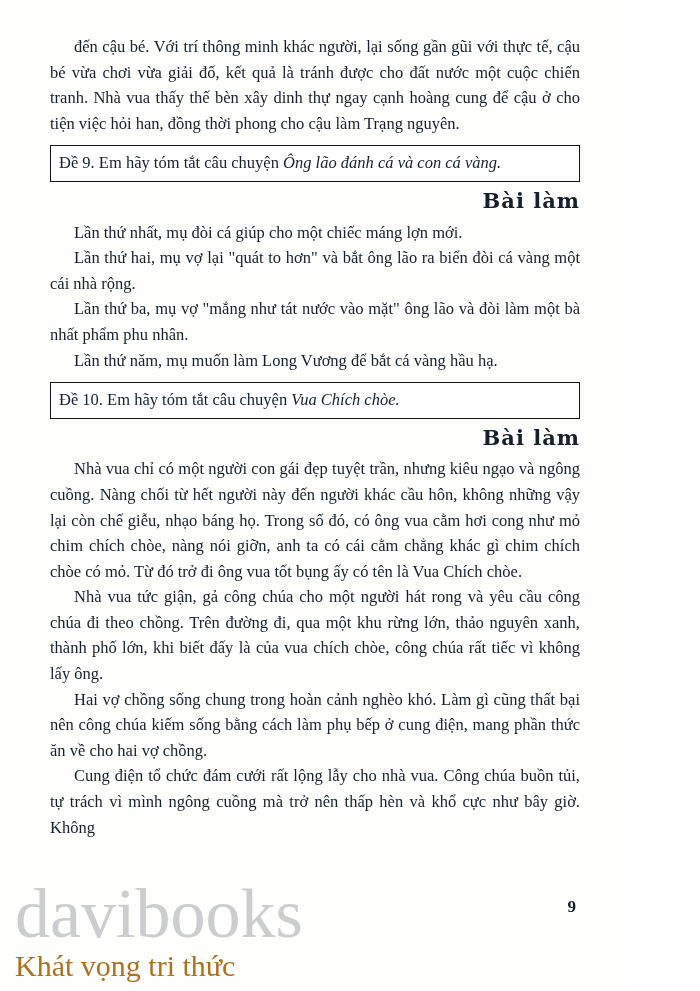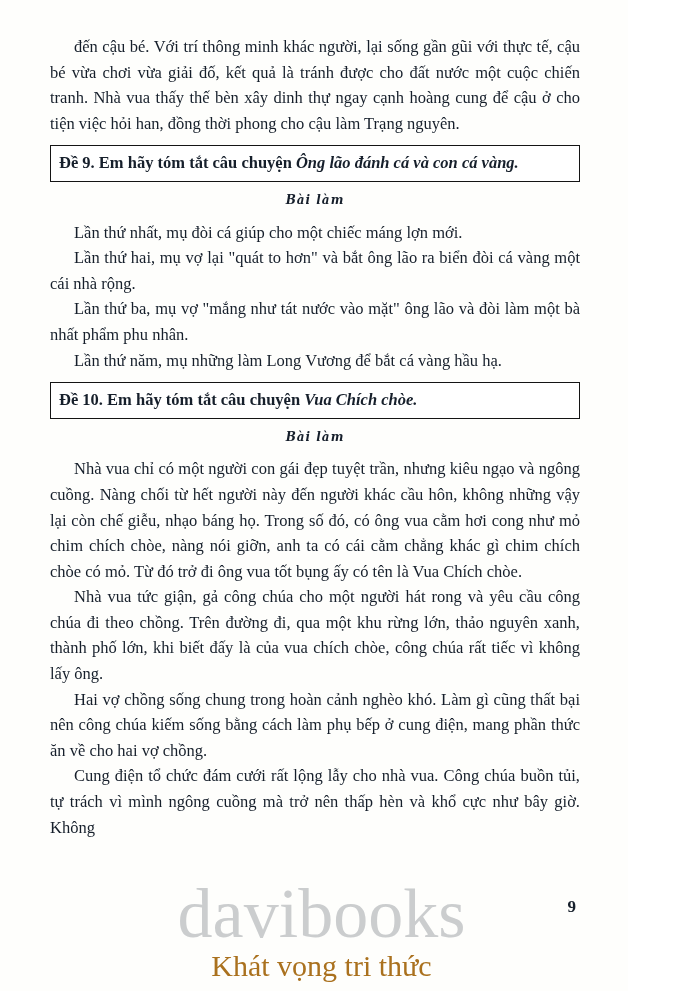--- a/index.html
+++ b/index.html
@@ -15,38 +15,36 @@
   .content {
     padding:34px 48px 0 50px;
     text-align:justify;
     font-size:16.5px;
     line-height:25.6px;
   }
   p.para { text-indent:24px; margin:0; }
   .exercise-box {
     border:1.5px solid #141414;
     padding:4px 8px 5px 8px;
-    font-weight:bold;
+    font-weight:normal;
     margin:9px 0 6px 0;
     font-size:16.5px;
     background:#fff;
   }
   .exercise-box .title { font-style:italic; }
   .bai-lam {
-    text-align:center;
+    text-align:right;
     font-weight:bold;
-    font-style:italic;
-    font-size:12px;
+    font-size:21px;
     margin:3px 0 6px 0;
     font-family:"DejaVu Serif", serif;
     letter-spacing:1px;
   }
   .watermark {
     position:absolute; left:15px; right:0; bottom:8px;
-    text-align:center;
     pointer-events:none;
   }
   .wm-brand {
     font-size:70px;
     line-height:1.0;
     color:#a2a6aa;
     opacity:0.55;
     font-family:"Liberation Serif", serif;
   }
   .wm-slogan {
@@ -72,21 +70,21 @@
 
     <p class="para">đến cậu bé. Với trí thông minh khác người, lại sống gần gũi với thực tế, cậu bé vừa chơi vừa giải đố, kết quả là tránh được cho đất nước một cuộc chiến tranh. Nhà vua thấy thế bèn xây dinh thự ngay cạnh hoàng cung để cậu ở cho tiện việc hỏi han, đồng thời phong cho cậu làm Trạng nguyên.</p>
 
     <div class="exercise-box"><span>Đề 9. Em hãy tóm tắt câu chuyện </span><span class="title">Ông lão đánh cá và con cá vàng.</span></div>
 
     <div class="bai-lam">Bài làm</div>
 
     <p class="para">Lần thứ nhất, mụ đòi cá giúp cho một chiếc máng lợn mới.</p>
     <p class="para">Lần thứ hai, mụ vợ lại "quát to hơn" và bắt ông lão ra biển đòi cá vàng một cái nhà rộng.</p>
     <p class="para">Lần thứ ba, mụ vợ "mắng như tát nước vào mặt" ông lão và đòi làm một bà nhất phẩm phu nhân.</p>
-    <p class="para">Lần thứ năm, mụ những làm Long Vương để bắt cá vàng hầu hạ.</p>
+    <p class="para">Lần thứ năm, mụ muốn làm Long Vương để bắt cá vàng hầu hạ.</p>
 
     <div class="exercise-box"><span>Đề 10. Em hãy tóm tắt câu chuyện </span><span class="title">Vua Chích chòe.</span></div>
 
     <div class="bai-lam">Bài làm</div>
 
     <p class="para">Nhà vua chỉ có một người con gái đẹp tuyệt trần, nhưng kiêu ngạo và ngông cuồng. Nàng chối từ hết người này đến người khác cầu hôn, không những vậy lại còn chế giễu, nhạo báng họ. Trong số đó, có ông vua cằm hơi cong như mỏ chim chích chòe, nàng nói giỡn, anh ta có cái cằm chẳng khác gì chim chích chòe có mỏ. Từ đó trở đi ông vua tốt bụng ấy có tên là Vua Chích chòe.</p>
     <p class="para">Nhà vua tức giận, gả công chúa cho một người hát rong và yêu cầu công chúa đi theo chồng. Trên đường đi, qua một khu rừng lớn, thảo nguyên xanh, thành phố lớn, khi biết đấy là của vua chích chòe, công chúa rất tiếc vì không lấy ông.</p>
     <p class="para">Hai vợ chồng sống chung trong hoàn cảnh nghèo khó. Làm gì cũng thất bại nên công chúa kiếm sống bằng cách làm phụ bếp ở cung điện, mang phần thức ăn về cho hai vợ chồng.</p>
     <p class="para">Cung điện tổ chức đám cưới rất lộng lẫy cho nhà vua. Công chúa buồn tủi, tự trách vì mình ngông cuồng mà trở nên thấp hèn và khổ cực như bây giờ. Không</p>
 

